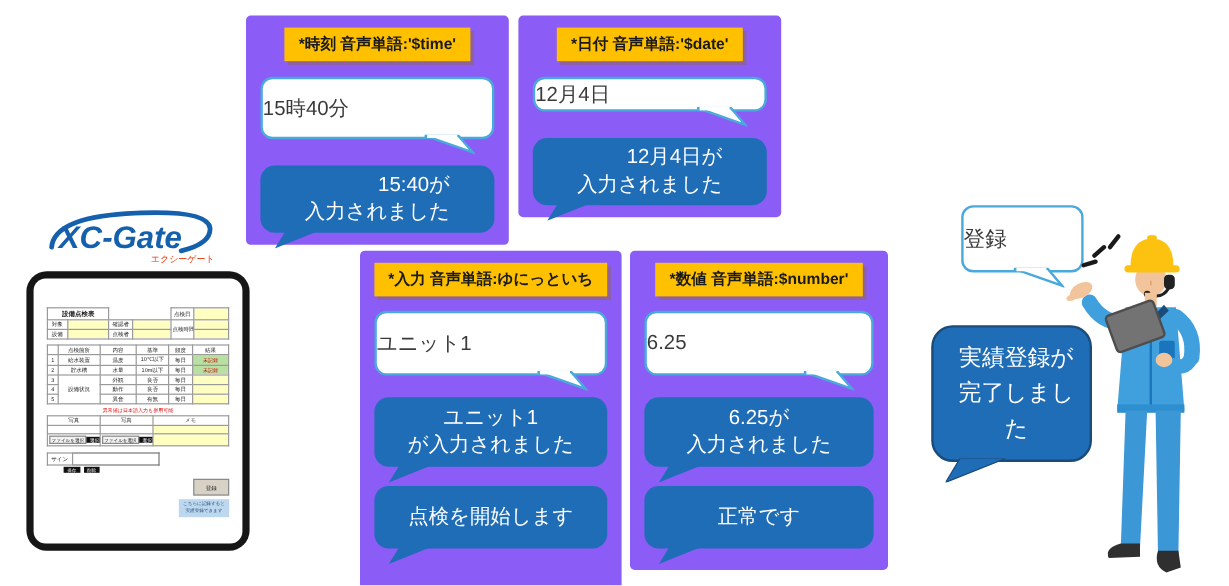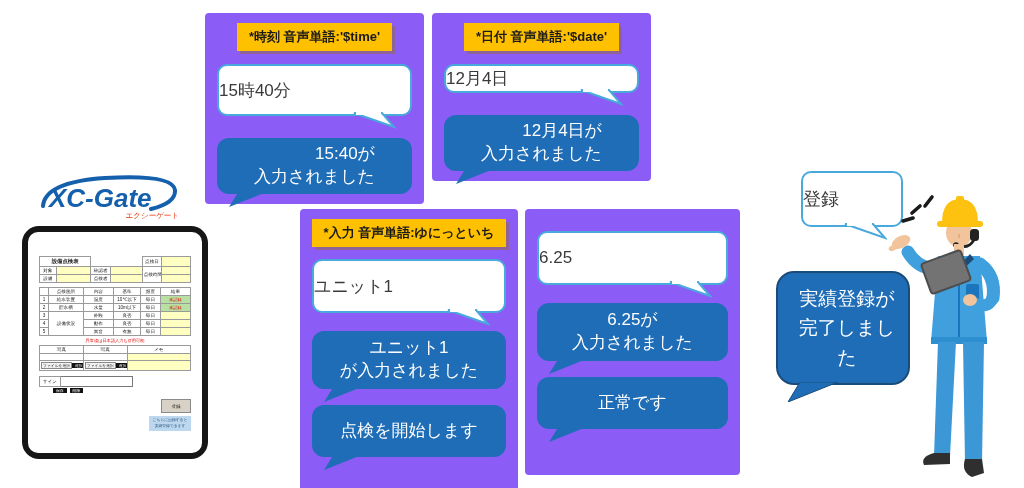--- a/index.html
+++ b/index.html
@@ -302,20 +302,21 @@
     </div>
     <div class="bubble-blue mt16 h52">
       <span>点検を開始します</span>
       <svg class="tailB" width="40" height="16">
         <polygon points="10,0 40,0 0,16" fill="#1f6db6"></polygon>
       </svg>
     </div>
   </div>
 
   <div class="panel" id="panel-number">
+    <div class="vlabel">*数値 音声単語:$number'</div>
     <div class="bubble-white mt12 h54">
       <span>6.25</span>
       <svg class="tailW" width="44" height="17">
         <polygon points="2,1 30,1 42,15" fill="#ffffff" stroke="#4aa9dc" stroke-width="2"></polygon>
         <rect x="4" y="0" width="25" height="3" fill="#ffffff"></rect>
       </svg>
     </div>
     <div class="bubble-blue preline mt18 h58">
       <span>6.25が
 入力されました</span>

